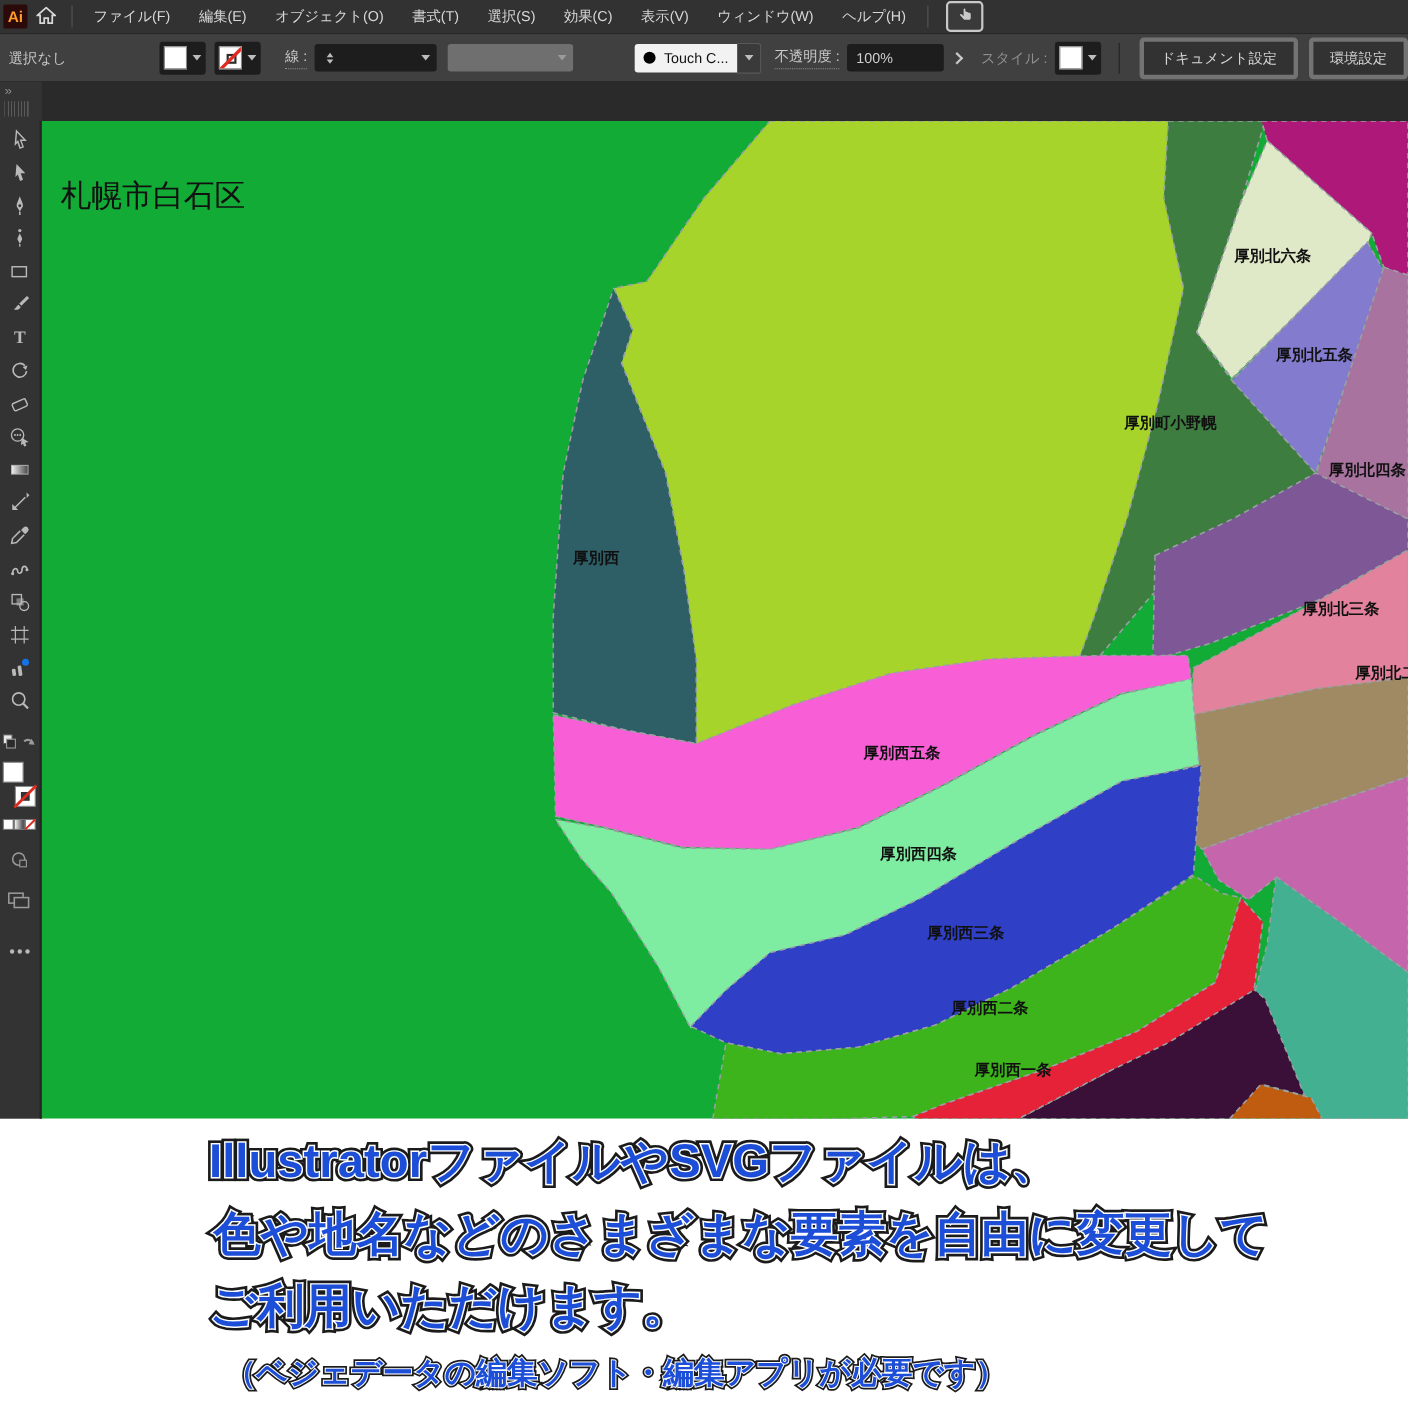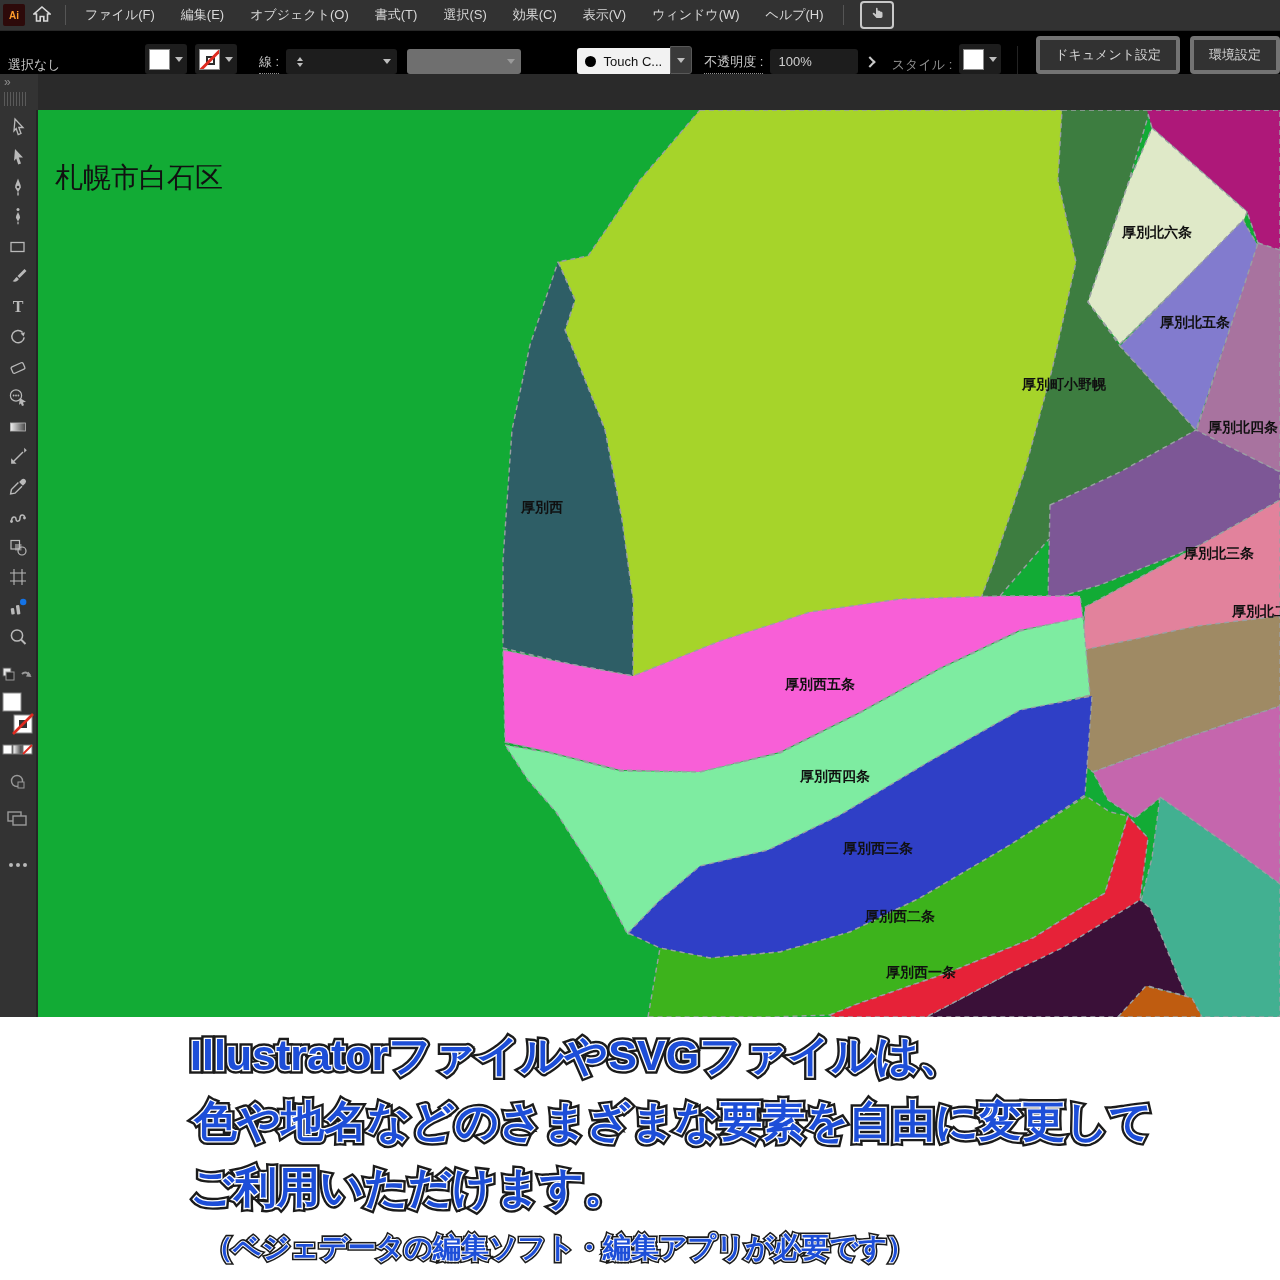--- a/index.html
+++ b/index.html
@@ -4,32 +4,32 @@
 <style>
   html,body{margin:0;padding:0;}
   body{width:1280px;height:1280px;position:relative;background:#ffffff;
        font-family:"Liberation Sans","DejaVu Sans",sans-serif;overflow:hidden;
        -webkit-font-smoothing:antialiased;}
 
   
   .menubar{position:absolute;top:0;left:0;right:0;height:30px;background:#323232;
            display:flex;align-items:center;color:#d8d8d8;font-size:13px;z-index:9;}
   .ai-logo{width:22px;height:22px;margin-left:3px;background:#2d0a0a;color:#ff9c2b;
-           font-weight:bold;font-size:10px;display:flex;align-items:center;
+           font-weight:bold;font-size:14px;display:flex;align-items:center;
            justify-content:center;border-radius:2px;flex:0 0 auto;}
   .home-btn{width:34px;height:30px;display:flex;align-items:center;justify-content:center;}
   .vsep{width:1px;height:20px;background:#555;margin:0 6px;flex:0 0 auto;}
   .menu-item{padding:0 13px;height:30px;line-height:30px;white-space:nowrap;cursor:default;}
   .touch-ws{width:30px;height:24px;border:2px solid #c9c9c9;border-radius:4px;margin-left:10px;
             display:flex;align-items:center;justify-content:center;background:#3a3a3a;}
 
   
-  .controlbar{position:absolute;top:30px;left:0;right:0;height:43px;background:#000000;
+  .controlbar{position:absolute;top:30px;left:0;right:0;height:43px;background:#404040;
               border-top:1px solid #272727;border-bottom:1px solid #1f1f1f;
-              display:flex;align-items:flex-end;font-size:13px;color:#c9c9c9;z-index:9;}
+              display:flex;align-items:center;font-size:13px;color:#c9c9c9;z-index:9;}
   .sel-status{margin-left:8px;width:150px;}
   .swgroup{background:#1d1d1d;border-radius:3px;padding:2px 4px;display:flex;
            align-items:center;gap:5px;margin-right:8px;height:26px;}
   .swatch{width:21px;height:21px;background:#fff;border:1px solid #8a8a8a;
           position:relative;box-sizing:border-box;overflow:hidden;}
   .swatch.none::after{content:"";position:absolute;left:-4px;top:8px;width:30px;height:3px;
           background:#de2a1f;transform:rotate(-45deg);}
   .swatch.stroke::before{content:"";position:absolute;left:6px;top:6px;width:5px;height:5px;
           border:2px solid #2d2d2d;}
   .chv{width:0;height:0;border-left:4px solid transparent;border-right:4px solid transparent;

